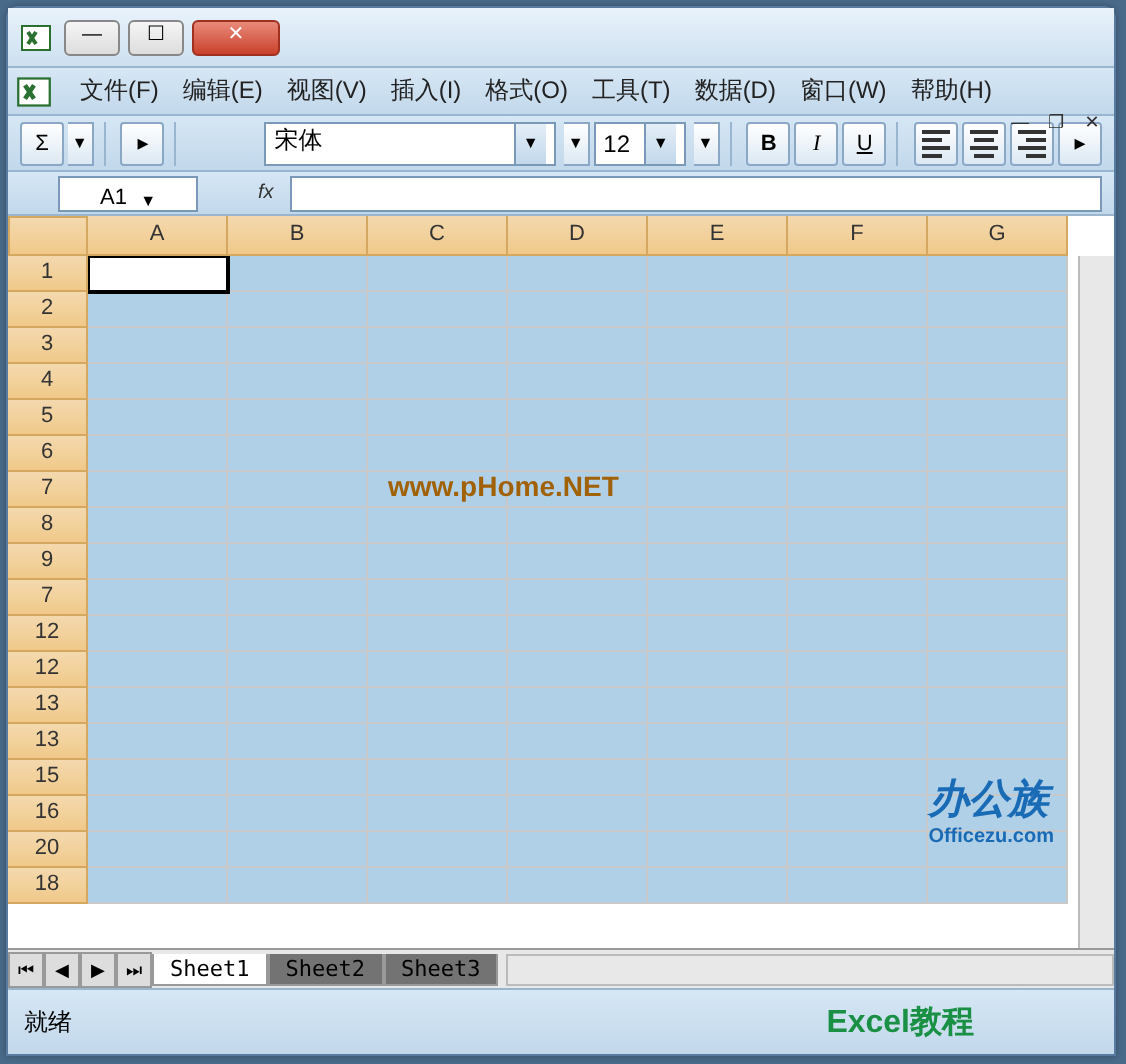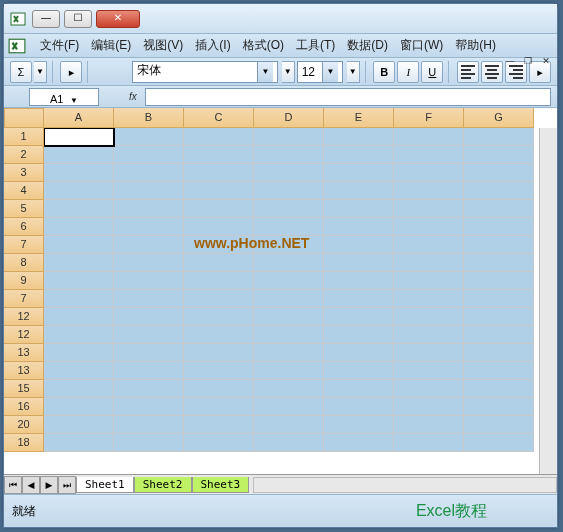--- a/index.html
+++ b/index.html
@@ -41,24 +41,24 @@
 .cell { width:70px; height:18px; border-right:1px solid #c8c8c8; border-bottom:1px solid #c8c8c8; background:#b0d0e8; }
 .cell.active { background:#fff; outline:2px solid #000; outline-offset:-1px; z-index:1; position:relative; }
 .vscroll { position:absolute; top:20px; right:0; bottom:0; width:18px; background:#e8e8e8; border-left:1px solid #bbb; }
 .watermark { position:absolute; top:127px; left:190px; color:#a16207; font-size:14px; font-weight:bold; z-index:4; pointer-events:none; }
 .logo-wm { position:absolute; right:30px; bottom:50px; font-size:20px; font-weight:bold; font-style:italic; color:#1a6bb5; z-index:5; pointer-events:none; }
 .logo-wm .sub { font-size:10px; color:#1a6bb5; display:block; font-style:normal; }
 .tabs-row { height:20px; background:#e8e8e8; display:flex; align-items:center; border-top:1px solid #999; font-size:11px; }
 .tab-nav { display:flex; }
 .tab-nav-btn { width:18px; height:18px; border:1px solid #999; background:#ddd; text-align:center; line-height:16px; font-size:9px; cursor:pointer; }
 .sheet-tab { padding:1px 8px; border:1px solid #999; background:#fff; border-top:none; cursor:pointer; font-family:"SimSun",monospace; }
-.sheet-tab.inactive { background:#bef264; }
+.sheet-tab.inactive { background:#737373; }
 .hscroll { flex:1; height:16px; background:#e8e8e8; margin-left:4px; border:1px solid #bbb; }
 .status-row { height:22px; background:linear-gradient(#d6e7f5,#c2d8eb); display:flex; align-items:center; padding:16px 8px; font-size:12px; border-top:1px solid #9ab5ce; position:relative; }
-.tutorial { position:absolute; right:70px; font-size:16px; color:#1a9045; font-weight:normal; }
+.tutorial { position:absolute; right:70px; font-size:16px; color:#1a9045; font-weight:bold; }
 .xls-svg { fill:#2a7030; }
 .align-icon { display:inline-block; width:14px; }
 .align-icon span { display:block; height:2px; background:#333; margin:2px 0; }
 </style>
 </head>
 <body>
 
 <div class="window">
 
   <div class="titlebar">
@@ -341,20 +341,24 @@
           <div class="cell"></div>
           <div class="cell"></div>
           <div class="cell"></div>
           <div class="cell"></div>
           <div class="cell"></div>
           <div class="cell"></div>
         </div>
       </div>
     <div class="vscroll"></div>
     <div class="watermark">www.pHome.NET</div>
+    <div class="logo-wm">
+      <span>办公族</span>
+      <span class="sub">Officezu.com</span>
+    </div>
   </div>
 
   <div class="tabs-row">
     <div class="tab-nav">
       <div class="tab-nav-btn">⏮</div>
       <div class="tab-nav-btn">◀</div>
       <div class="tab-nav-btn">▶</div>
       <div class="tab-nav-btn">⏭</div>
     </div>
     <div id="sheet-tabs" style="display:flex">

